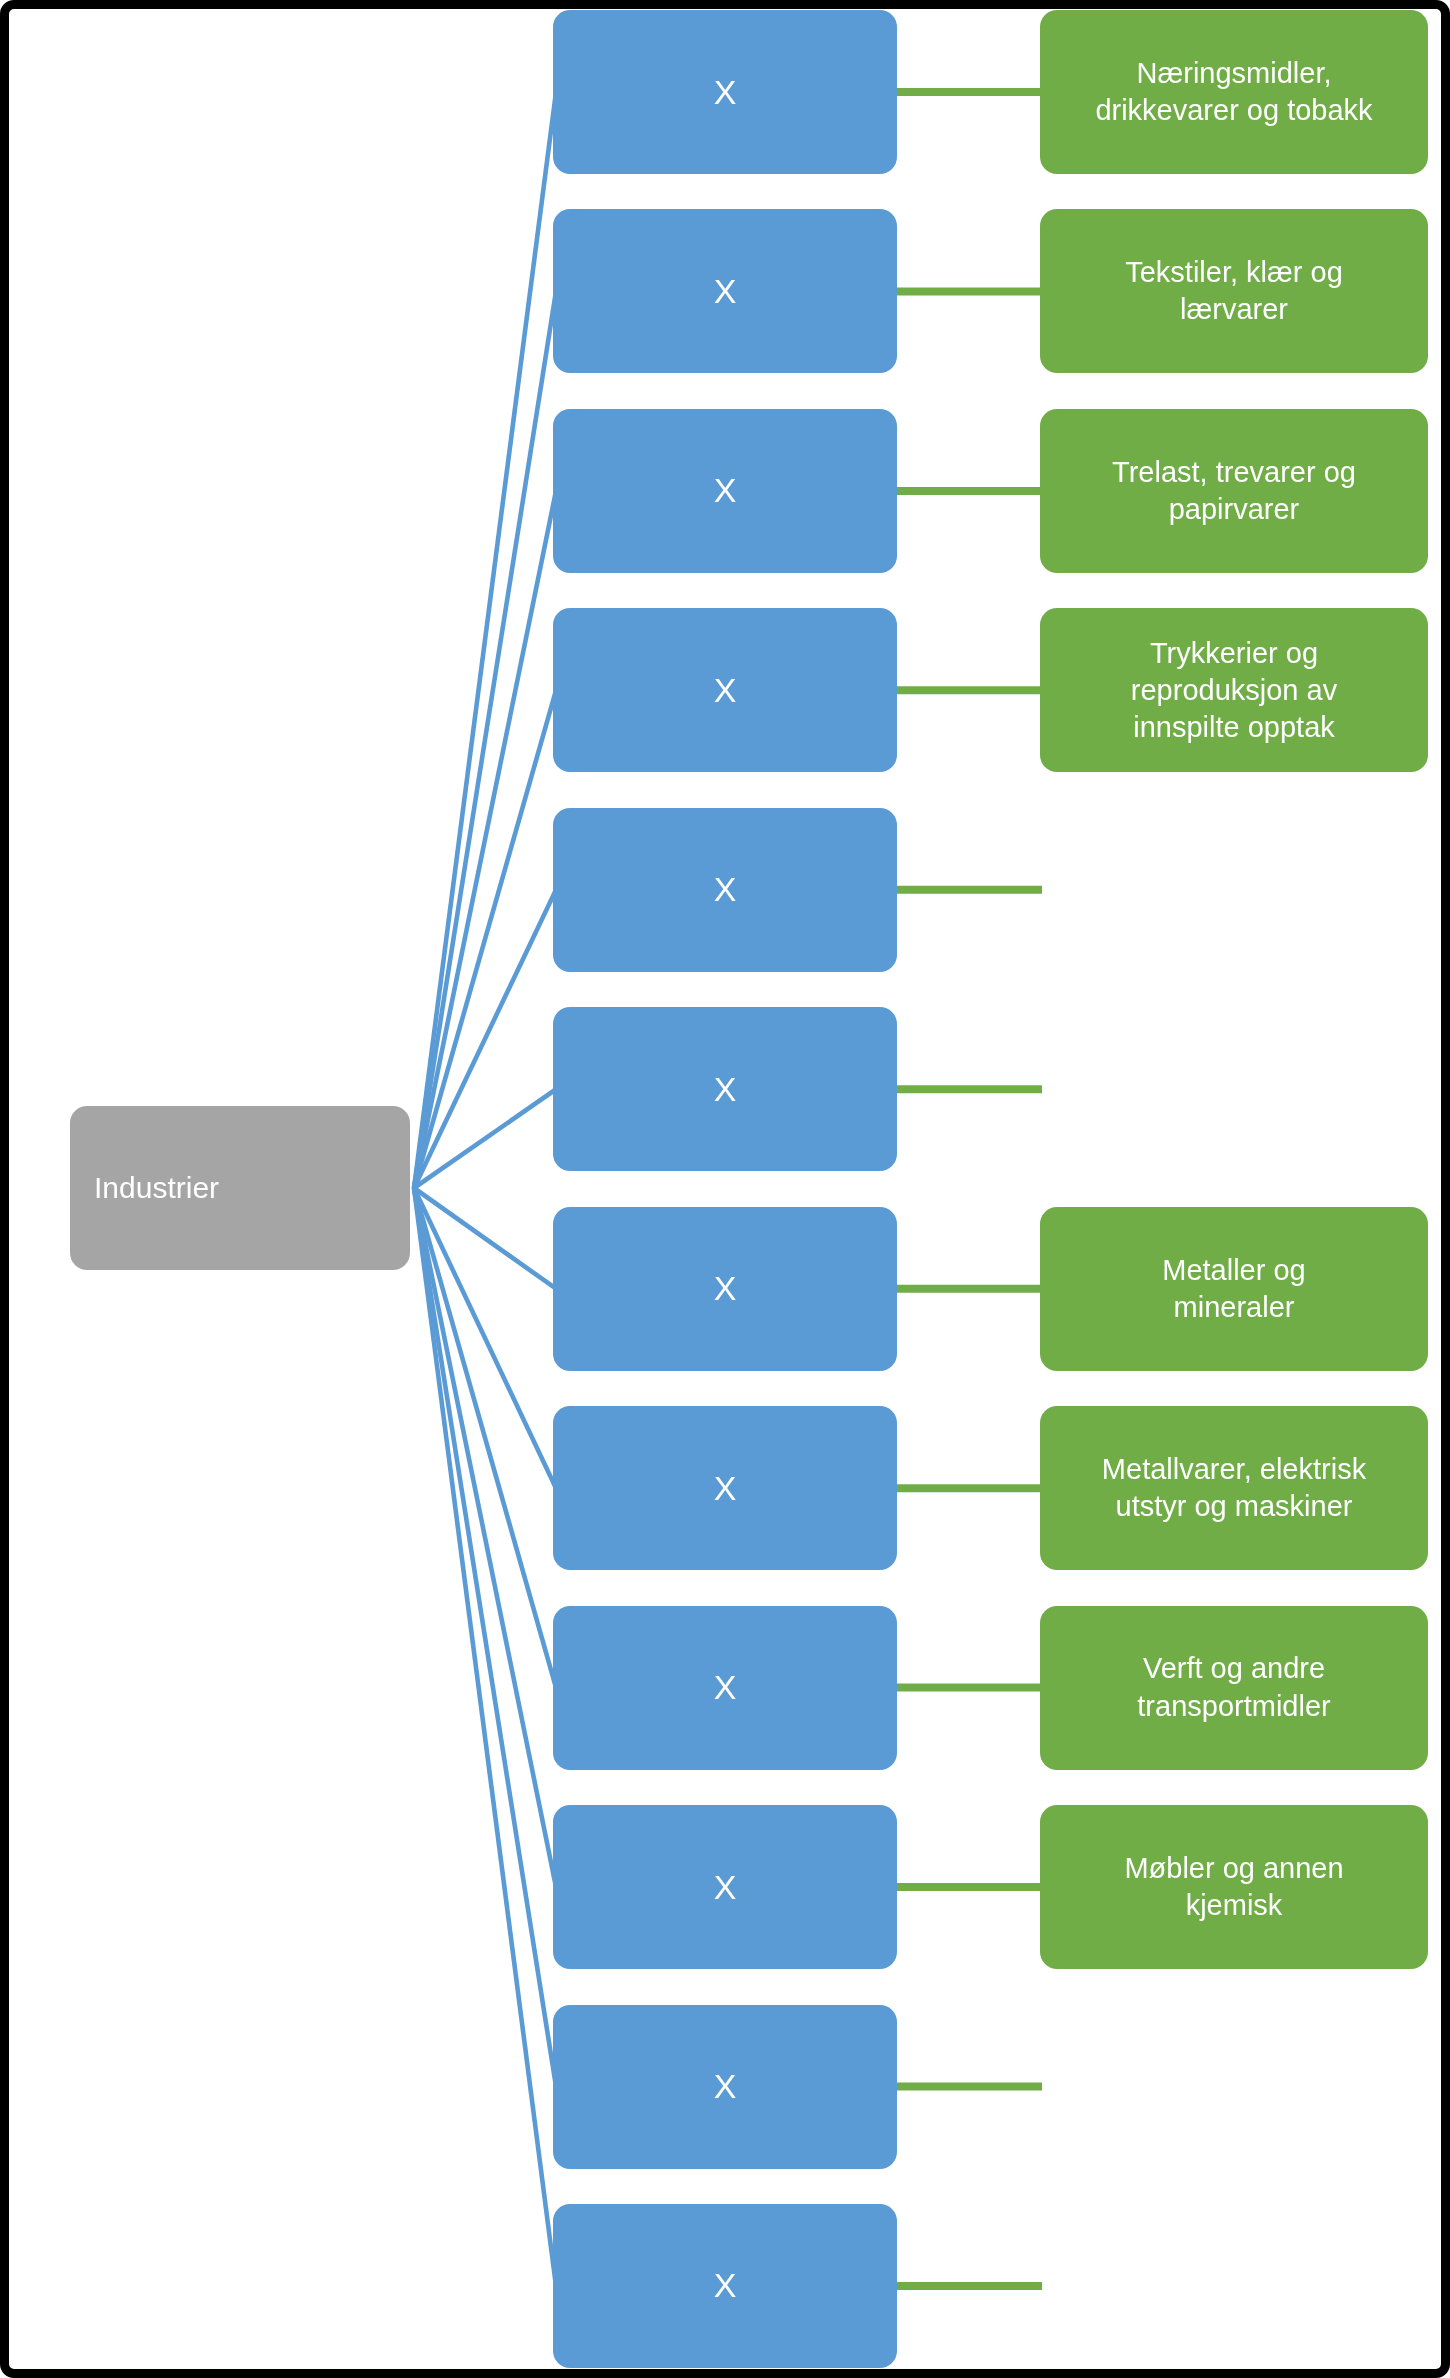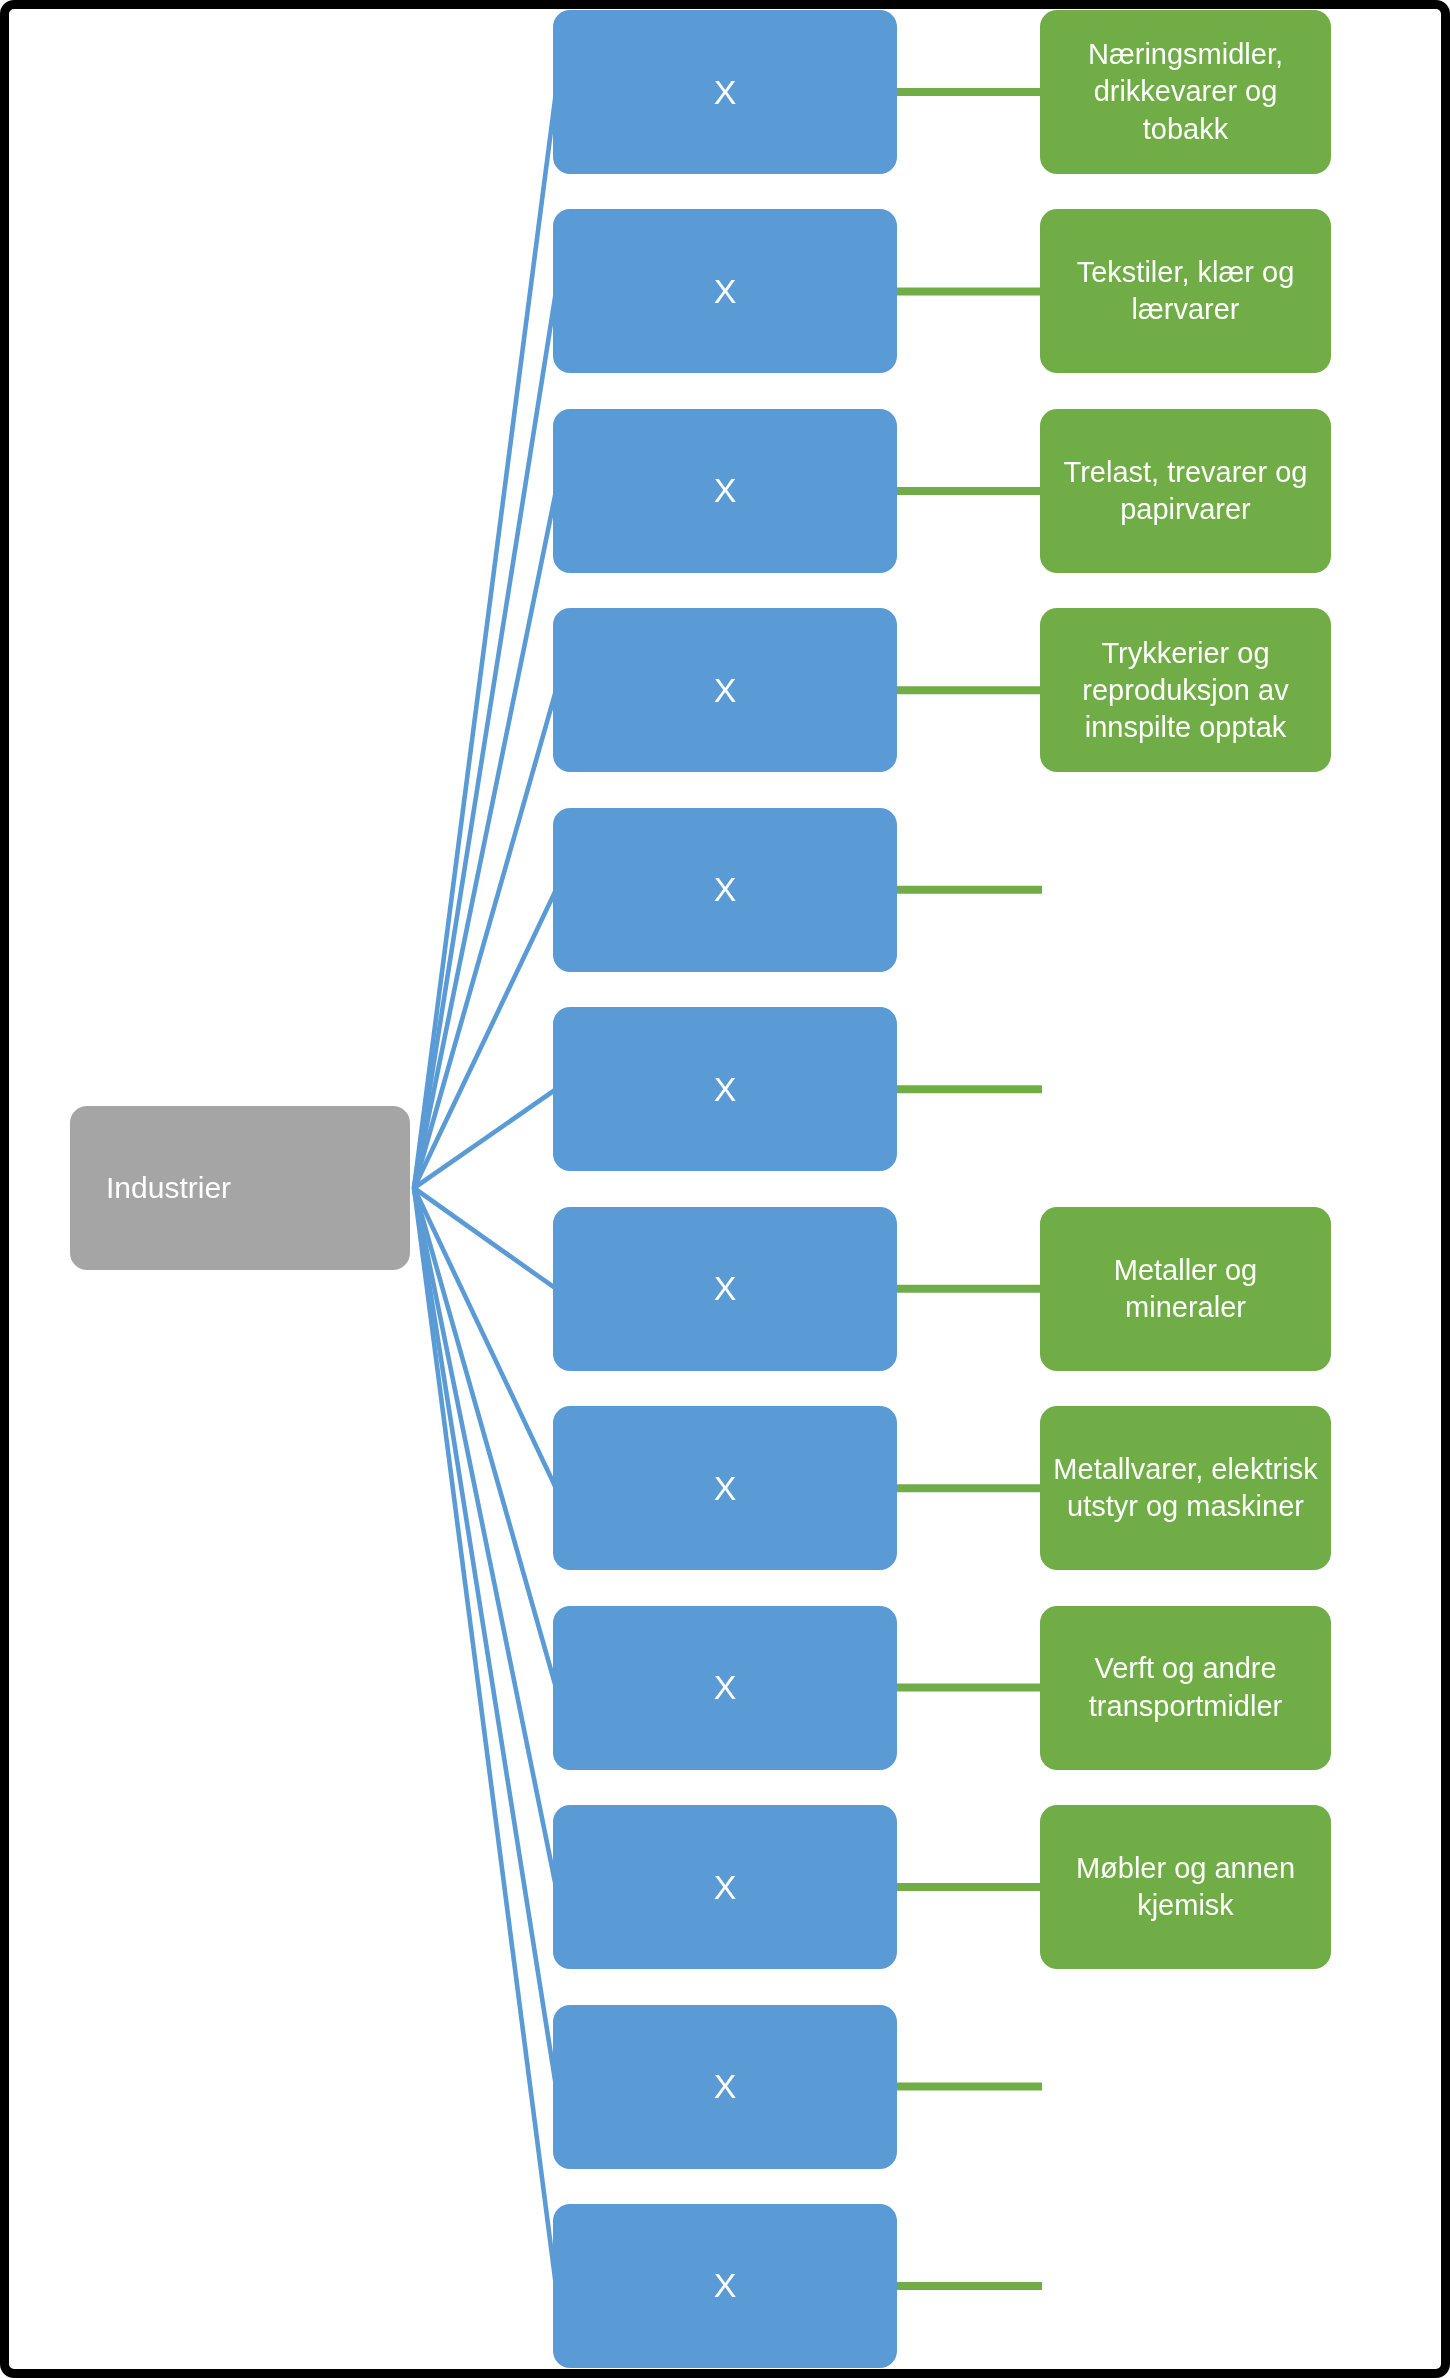--- a/index.html
+++ b/index.html
@@ -52,41 +52,41 @@
   .lbl {
     white-space: pre-line;
     display: block;
   }
   .root {
     left: 70px;
     top: 1106px;
     width: 340px;
     background: var(--root-fill, #A5A5A5);
     justify-content: flex-start;
-    padding-left: 36px;
+    padding-left: 24px;
     font-size: 30px;
     text-align: left;
   }
   .row {
     position: absolute;
     left: 0;
     width: 1450px;
     height: 164px;
   }
   .mid {
     top: 0;
     left: 553px;
     width: 344px;
     background: var(--mid-fill, #5B9BD5);
     font-size: 34px;
   }
   .leaf {
     top: 0;
     left: 1040px;
-    width: 291px;
+    width: 388px;
     background: var(--category-fill, #70AD47);
     font-size: 29px;
     line-height: 1.28;
     padding: 0 12px;
   }
 </style>
 </head>
 <body>
 
 <div class="canvas">

